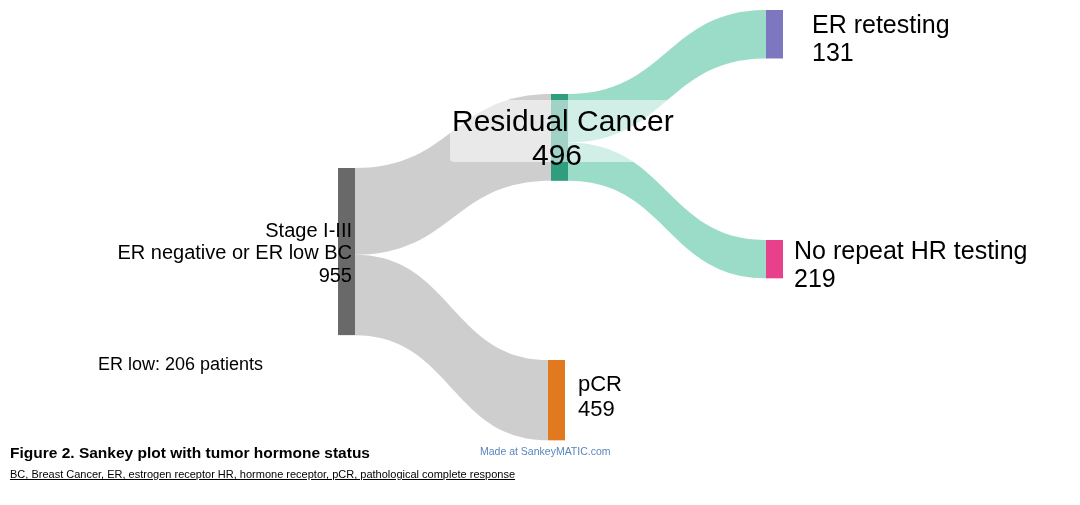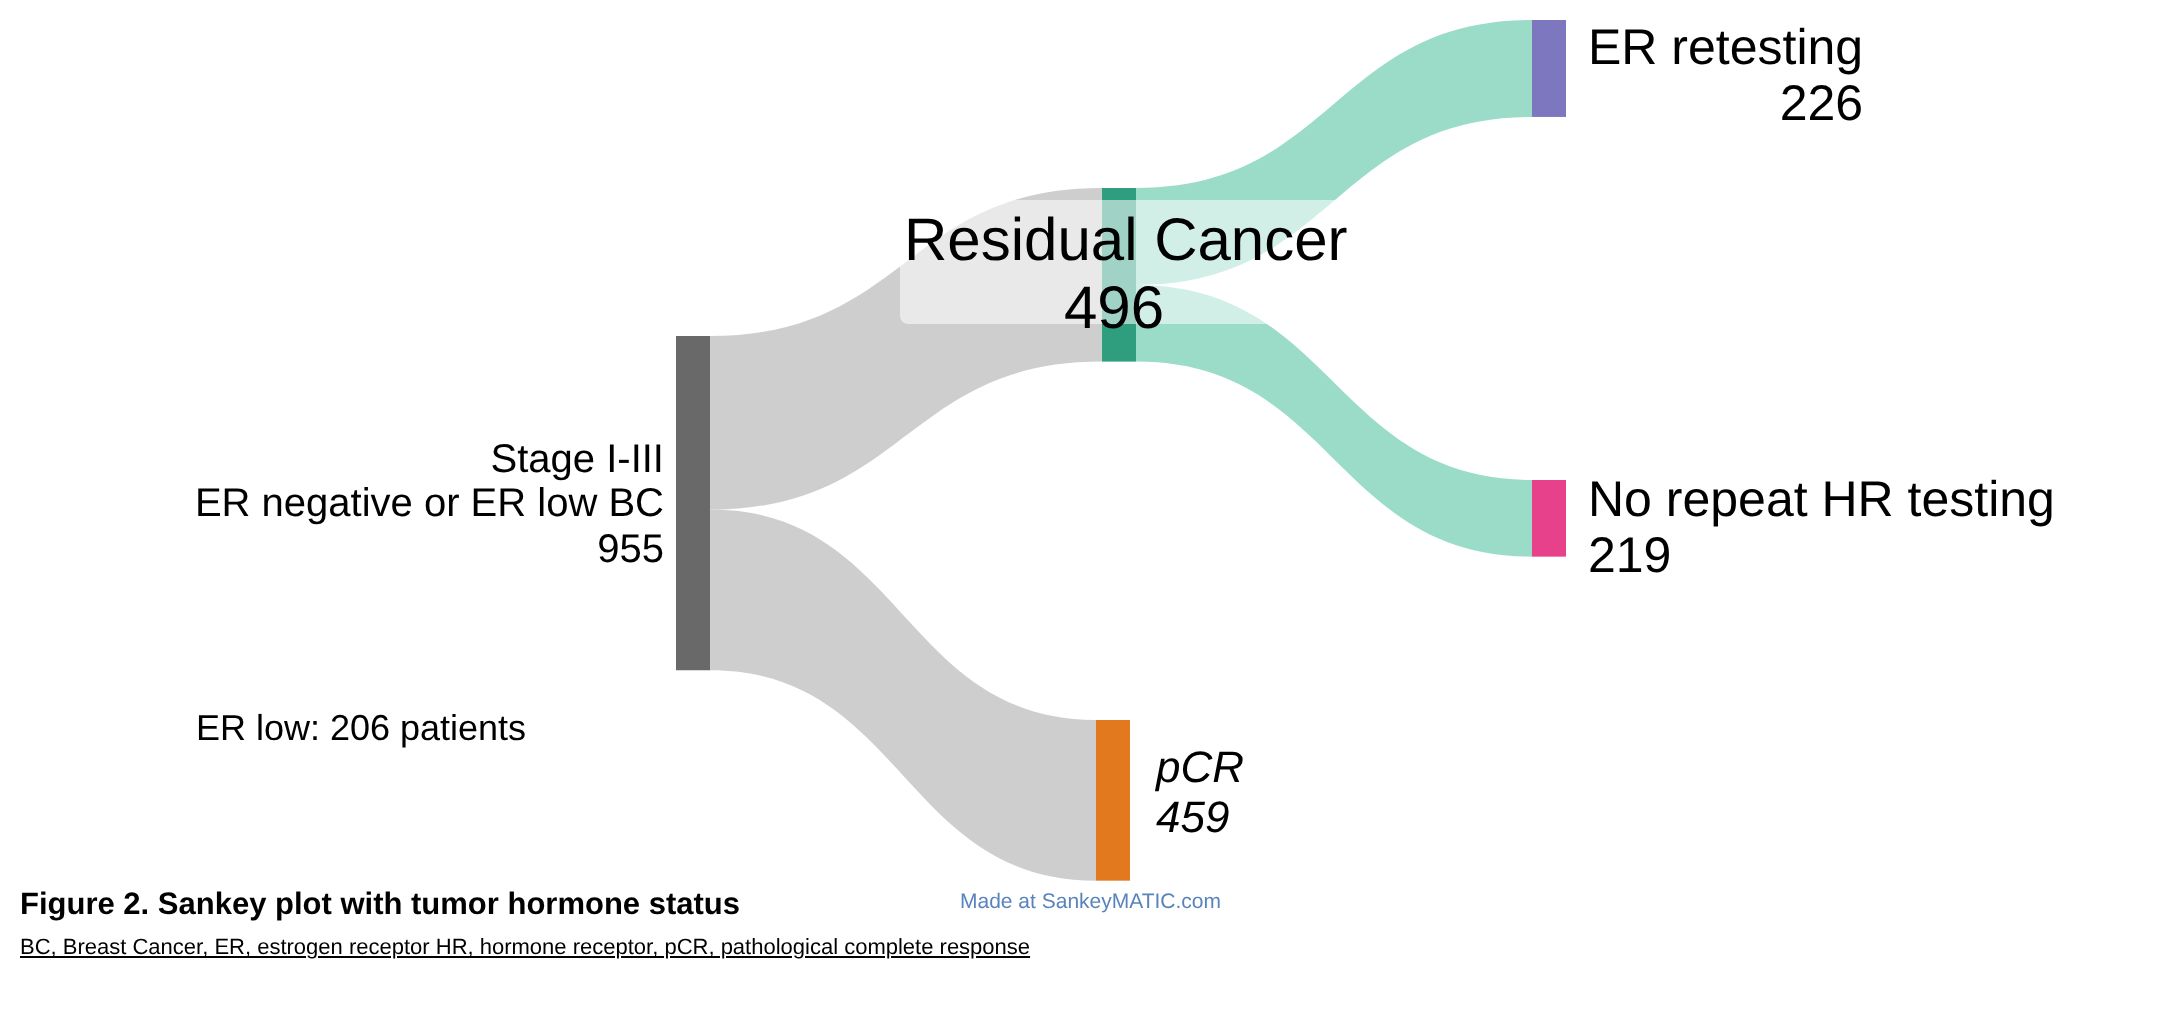--- a/index.html
+++ b/index.html
@@ -3,21 +3,21 @@
 <meta charset="utf-8">
 <style>
   html,body{margin:0;padding:0;background:#ffffff;}
   #page{position:relative;width:1080px;height:505px;background:#ffffff;overflow:hidden;
         font-family:"Liberation Sans", sans-serif;color:#000;}
   #sankey-svg{position:absolute;left:0;top:0;}
   .label{position:absolute;line-height:1.12;white-space:nowrap;}
   .lbl-right{font-size:25px;}
   .lbl-mid{font-size:30px;}
   .lbl-stage{font-size:20px;text-align:right;}
-  .lbl-pcr{font-size:22px;font-style:italic;}
+  .lbl-pcr{font-size:22px;}
   .lbl-annot{font-size:18px;text-align:center;line-height:1.4;}
   .lbl-caption{font-size:15.5px;font-weight:bold;}
   .lbl-footnote{font-size:11px;text-decoration:underline;}
   .lbl-watermark{font-size:10.5px;color:#3b6fb0;opacity:.85;}
   .label-band{position:absolute;background:rgba(255,255,255,0.55);border-radius:4px;}
   .num{display:block;}
 </style>
 </head>
 <body>
 
@@ -35,36 +35,36 @@
       <rect x="766" y="240" width="17" height="38.324999999999996" fill="#e8418c"></rect>
     </svg>
 
   <div class="label-band" style="left:450px;top:100px;width:262px;height:62px;"></div>
 
   <div class="label lbl-mid" style="left:452px;top:104px;width:210px;text-align:center;">
     <span>Residual Cancer</span>
     <span class="num">496</span>
   </div>
 
-  <div class="label lbl-right" style="left:794px;top:10px;text-align:right;">
+  <div class="label lbl-right" style="left:812px;top:10px;">
     <span>ER retesting</span>
-    <span class="num">226</span>
+    <span class="num">131</span>
   </div>
 
   <div class="label lbl-right" style="left:794px;top:236px;">
     <span>No repeat HR testing</span>
     <span class="num">219</span>
   </div>
 
   <div class="label lbl-pcr" style="left:578px;top:372px;">
     <span>pCR</span>
     <span class="num">459</span>
   </div>
 
-  <div class="label lbl-stage" style="right:748px;top:219px;margin-left:36px;">
+  <div class="label lbl-stage" style="right:728px;top:219px;margin-left:36px;">
     <span class="num">Stage I-III</span>
     <span class="num">ER negative or ER low BC</span>
     <span class="num">955</span>
   </div>
 
   <div class="label lbl-annot" style="left:38px;top:352px;width:285px;">
     <span class="num">ER low: 206 patients</span>
   </div>
 
   <div class="label lbl-watermark" style="left:468px;top:446px;margin-left:12px;">Made at SankeyMATIC.com</div>

